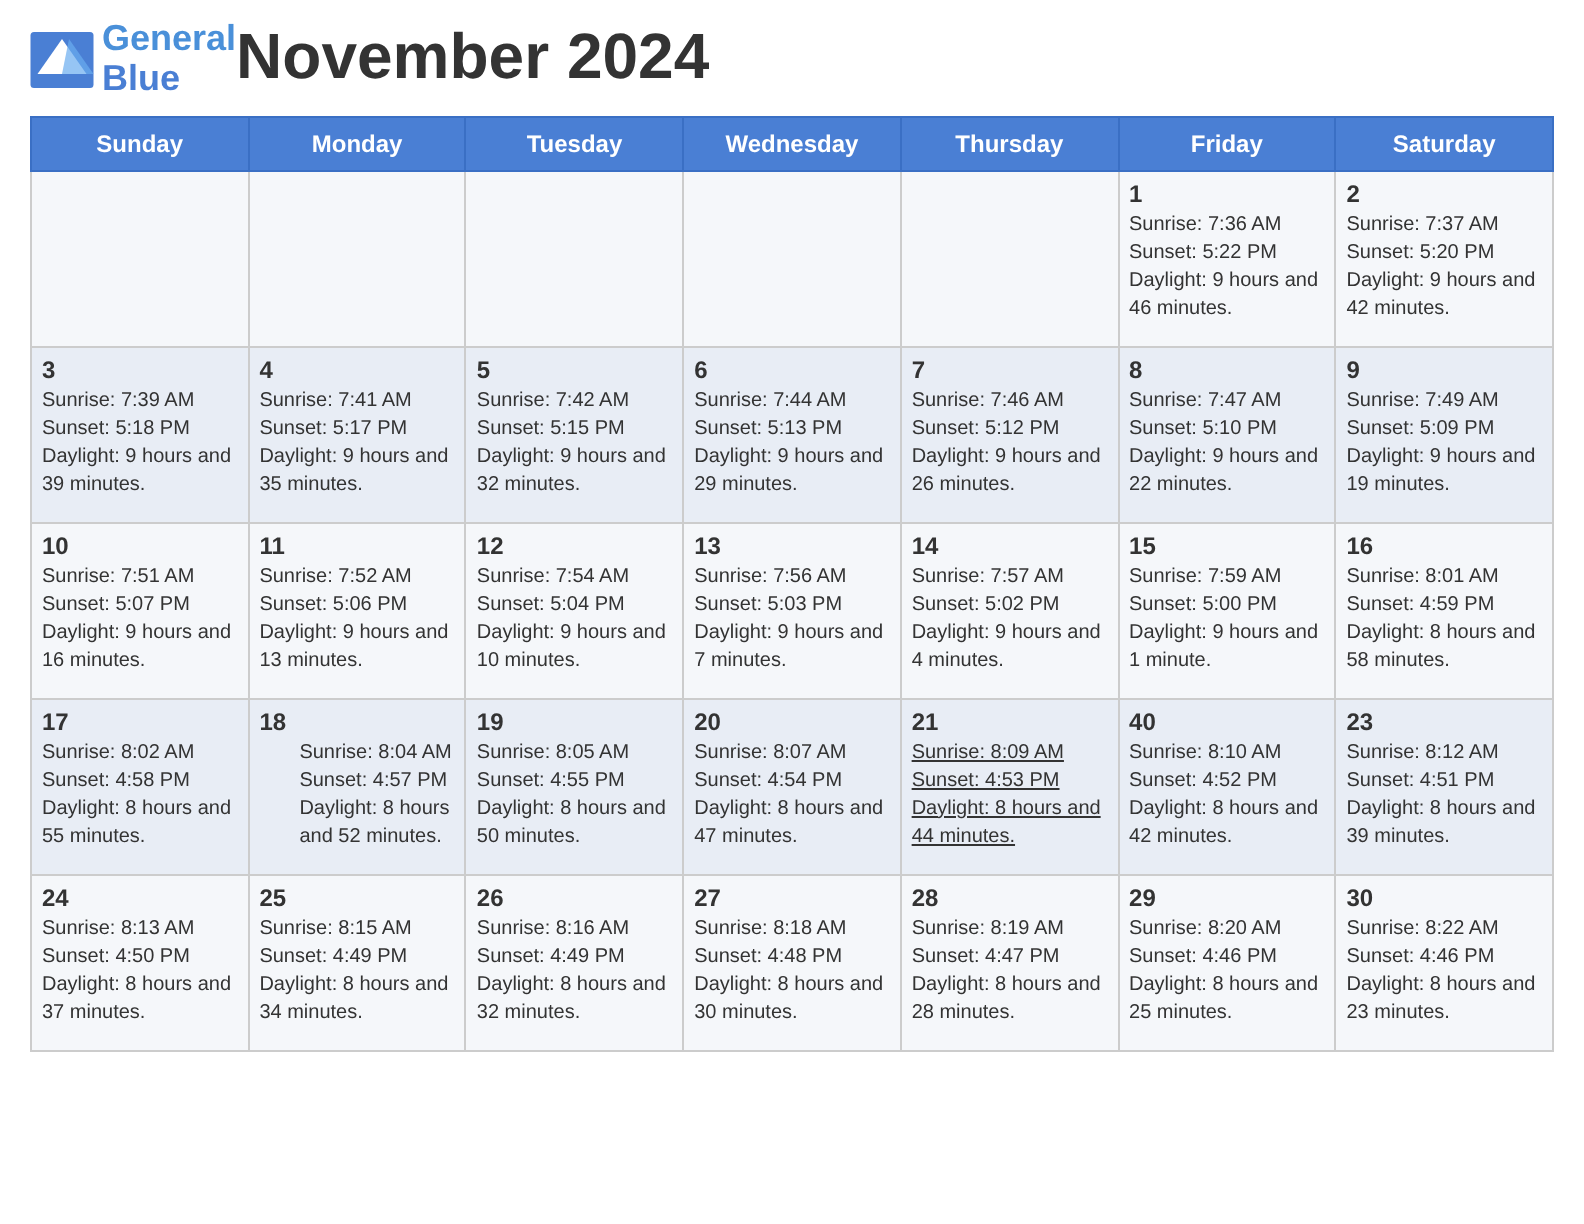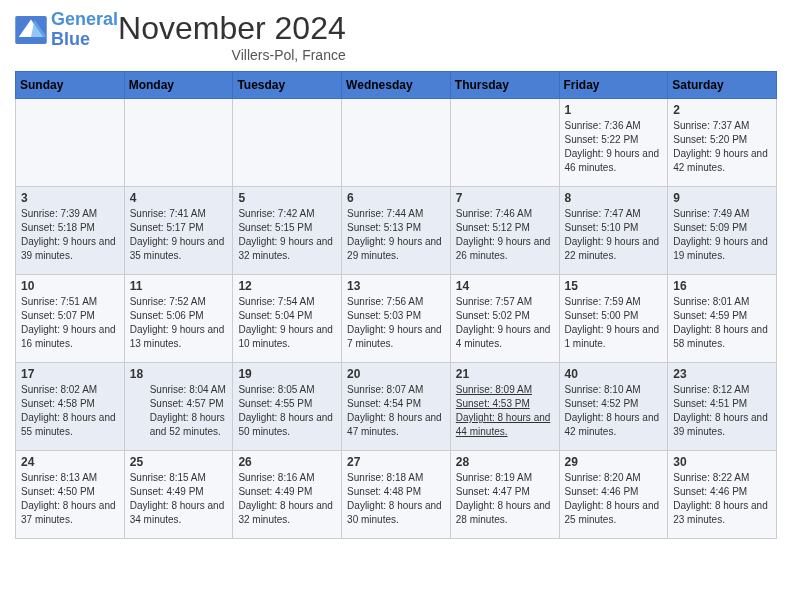--- a/index.html
+++ b/index.html
@@ -31,39 +31,39 @@
     }
     .logo-icon {
       width: 32px;
       height: 28px;
     }
     .title-area {
       text-align: right;
     }
     .month-title {
       font-size: 32px;
-      font-weight: normal;
+      font-weight: bold;
       color: #333;
     }
     .subtitle {
       font-size: 14px;
       color: #555;
     }
     table {
       width: 100%;
       border-collapse: collapse;
       table-layout: fixed;
     }
     thead th {
       background-color: #4a7fd4;
-      color: #000000;
+      color: #ffffff;
       font-size: 12px;
       font-weight: bold;
       padding: 6px 4px;
-      text-align: left;
+      text-align: center;
       border: 1px solid #3a6fc4;
     }
     tbody tr {
       border: 1px solid #ccc;
     }
     tbody td {
       vertical-align: top;
       padding: 4px 5px;
       border: 1px solid #ccc;
       font-size: 10.5px;
@@ -103,21 +103,20 @@
       <polygon points="18,4 32,24 4,24" fill="white"></polygon>
       <polygon points="22,4 36,24 18,24" fill="#6aacf0" opacity="0.7"></polygon>
     </svg>
     <div class="logo-text">
       <div><span>General</span></div>
       <div><span style="color:#4a7fd4;">Blue</span></div>
     </div>
   </div>
   <div class="title-area">
     <div class="month-title">November 2024</div>
-    <div class="subtitle">Villers-Pol, France</div>
   </div>
 </div>
 
 <table>
   <thead>
     <tr>
       <th>Sunday</th>
       <th>Monday</th>
       <th>Tuesday</th>
       <th>Wednesday</th>

